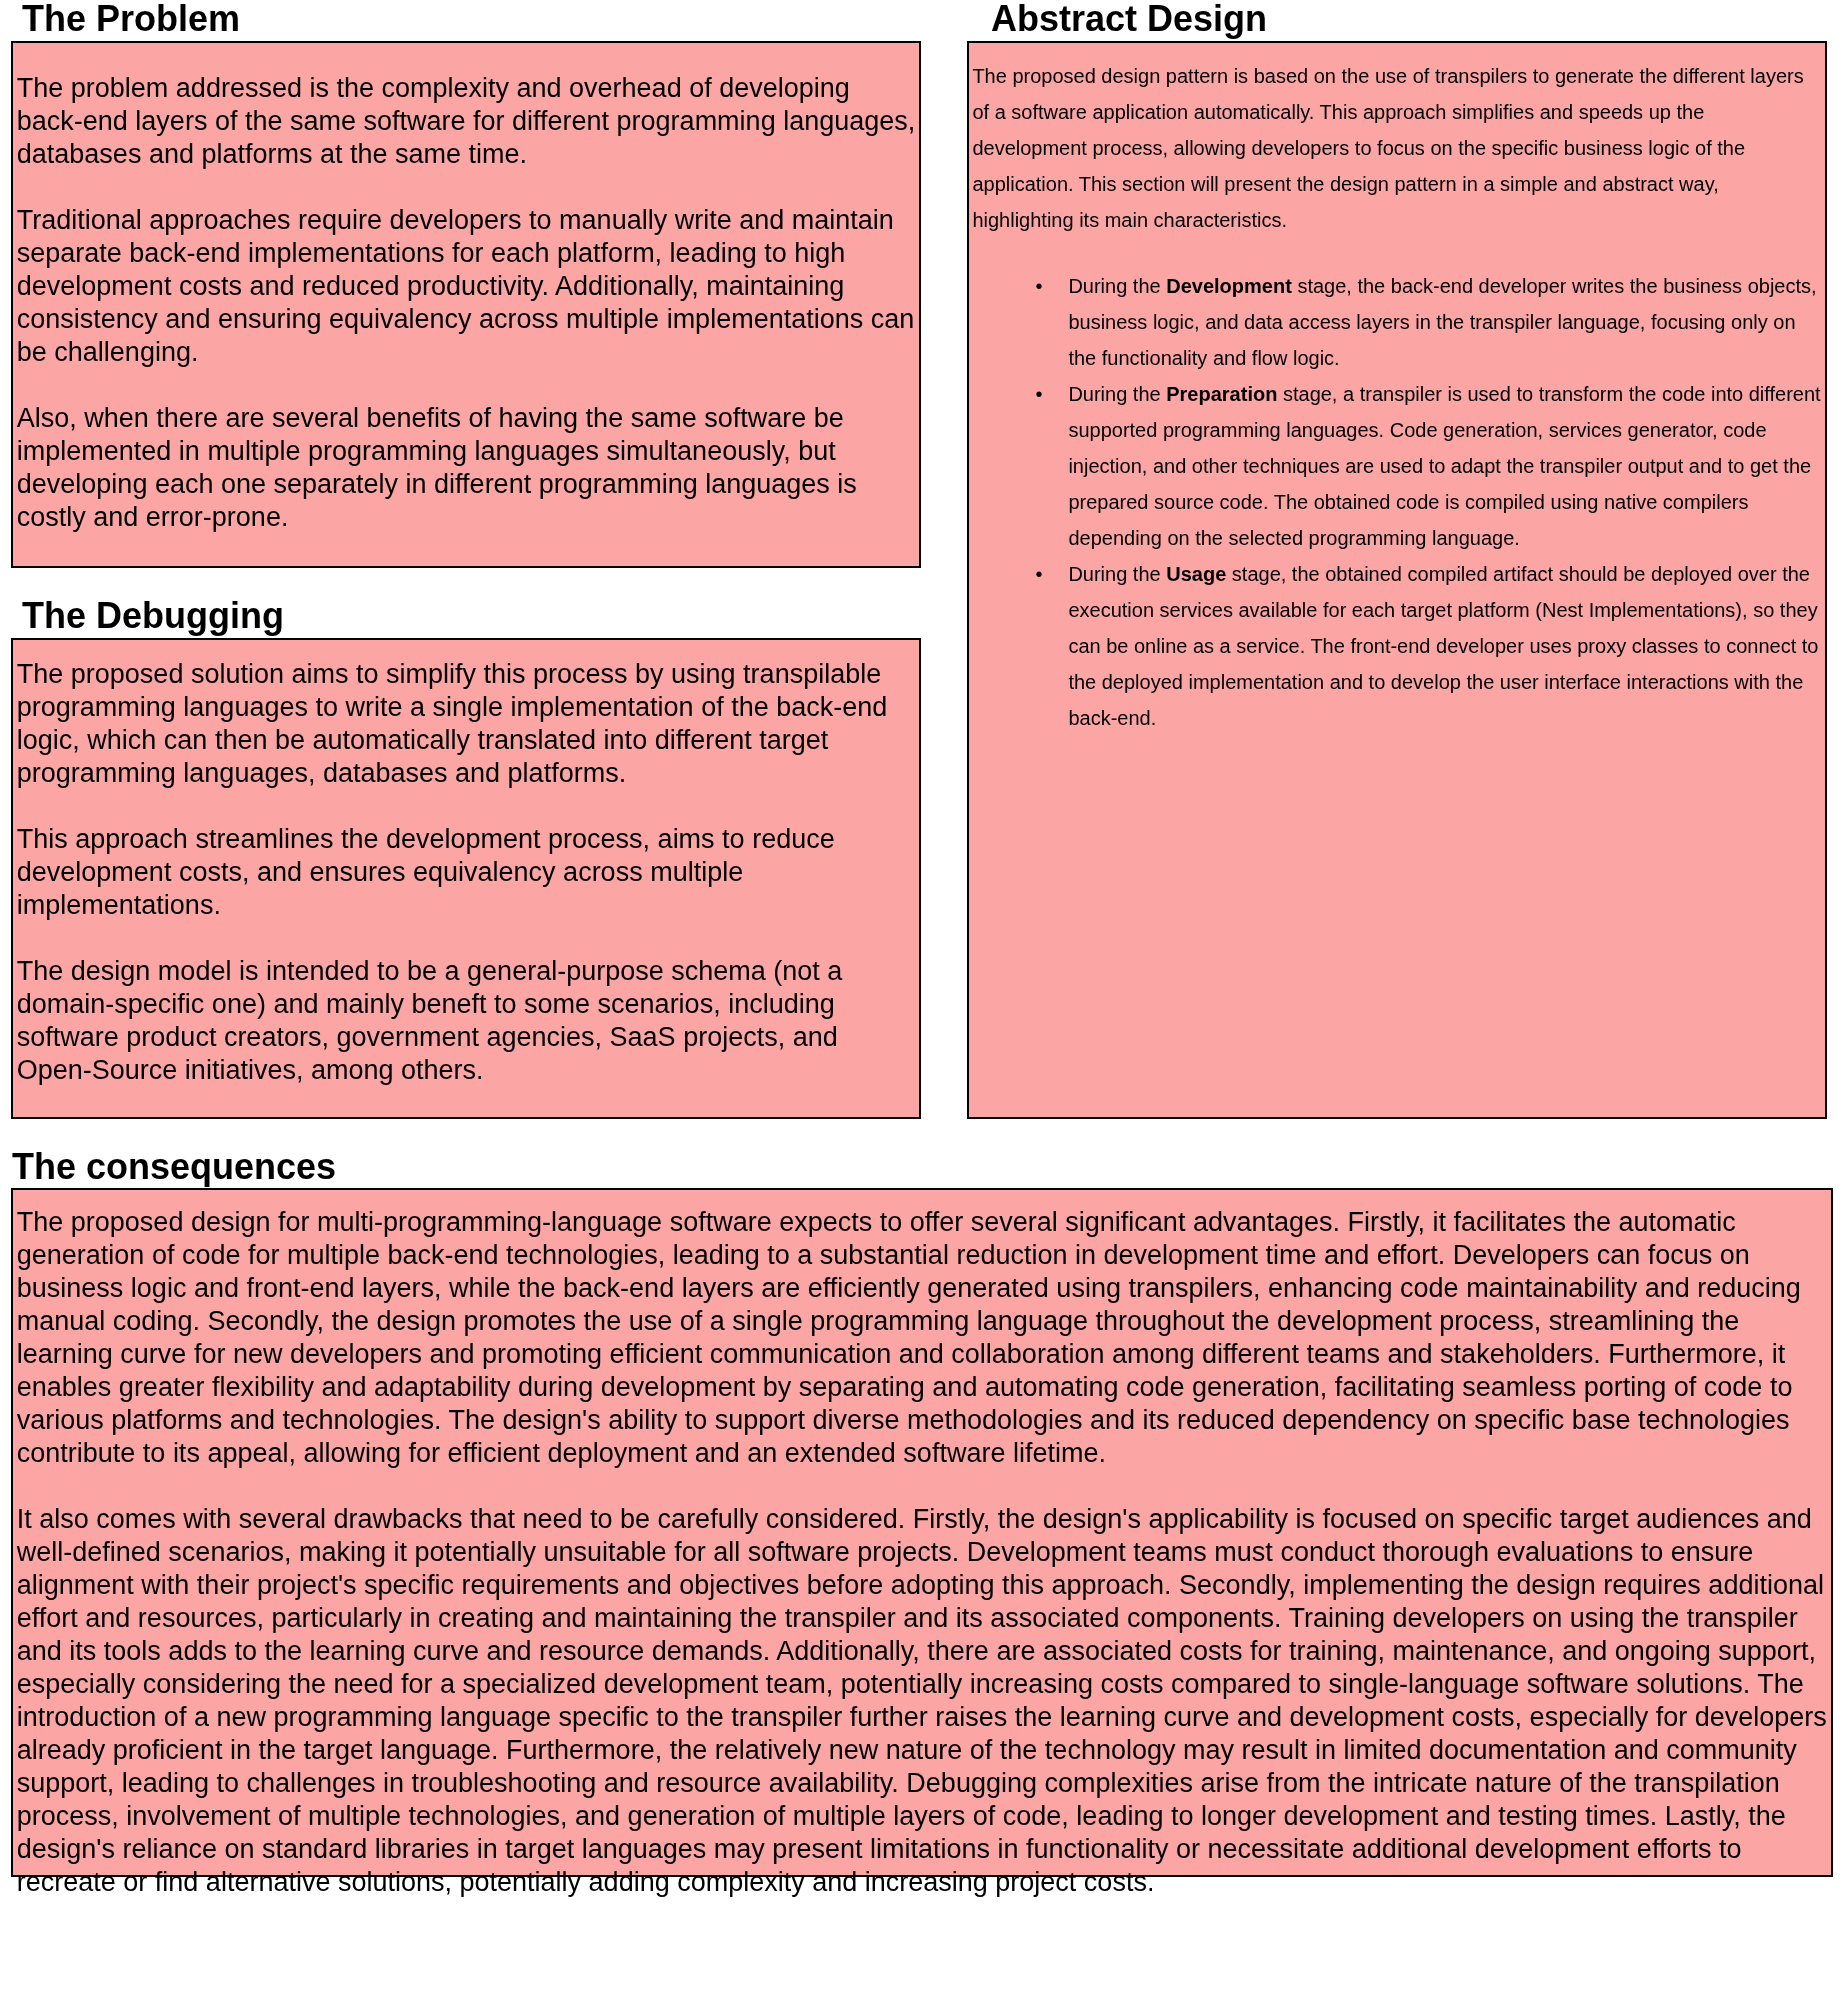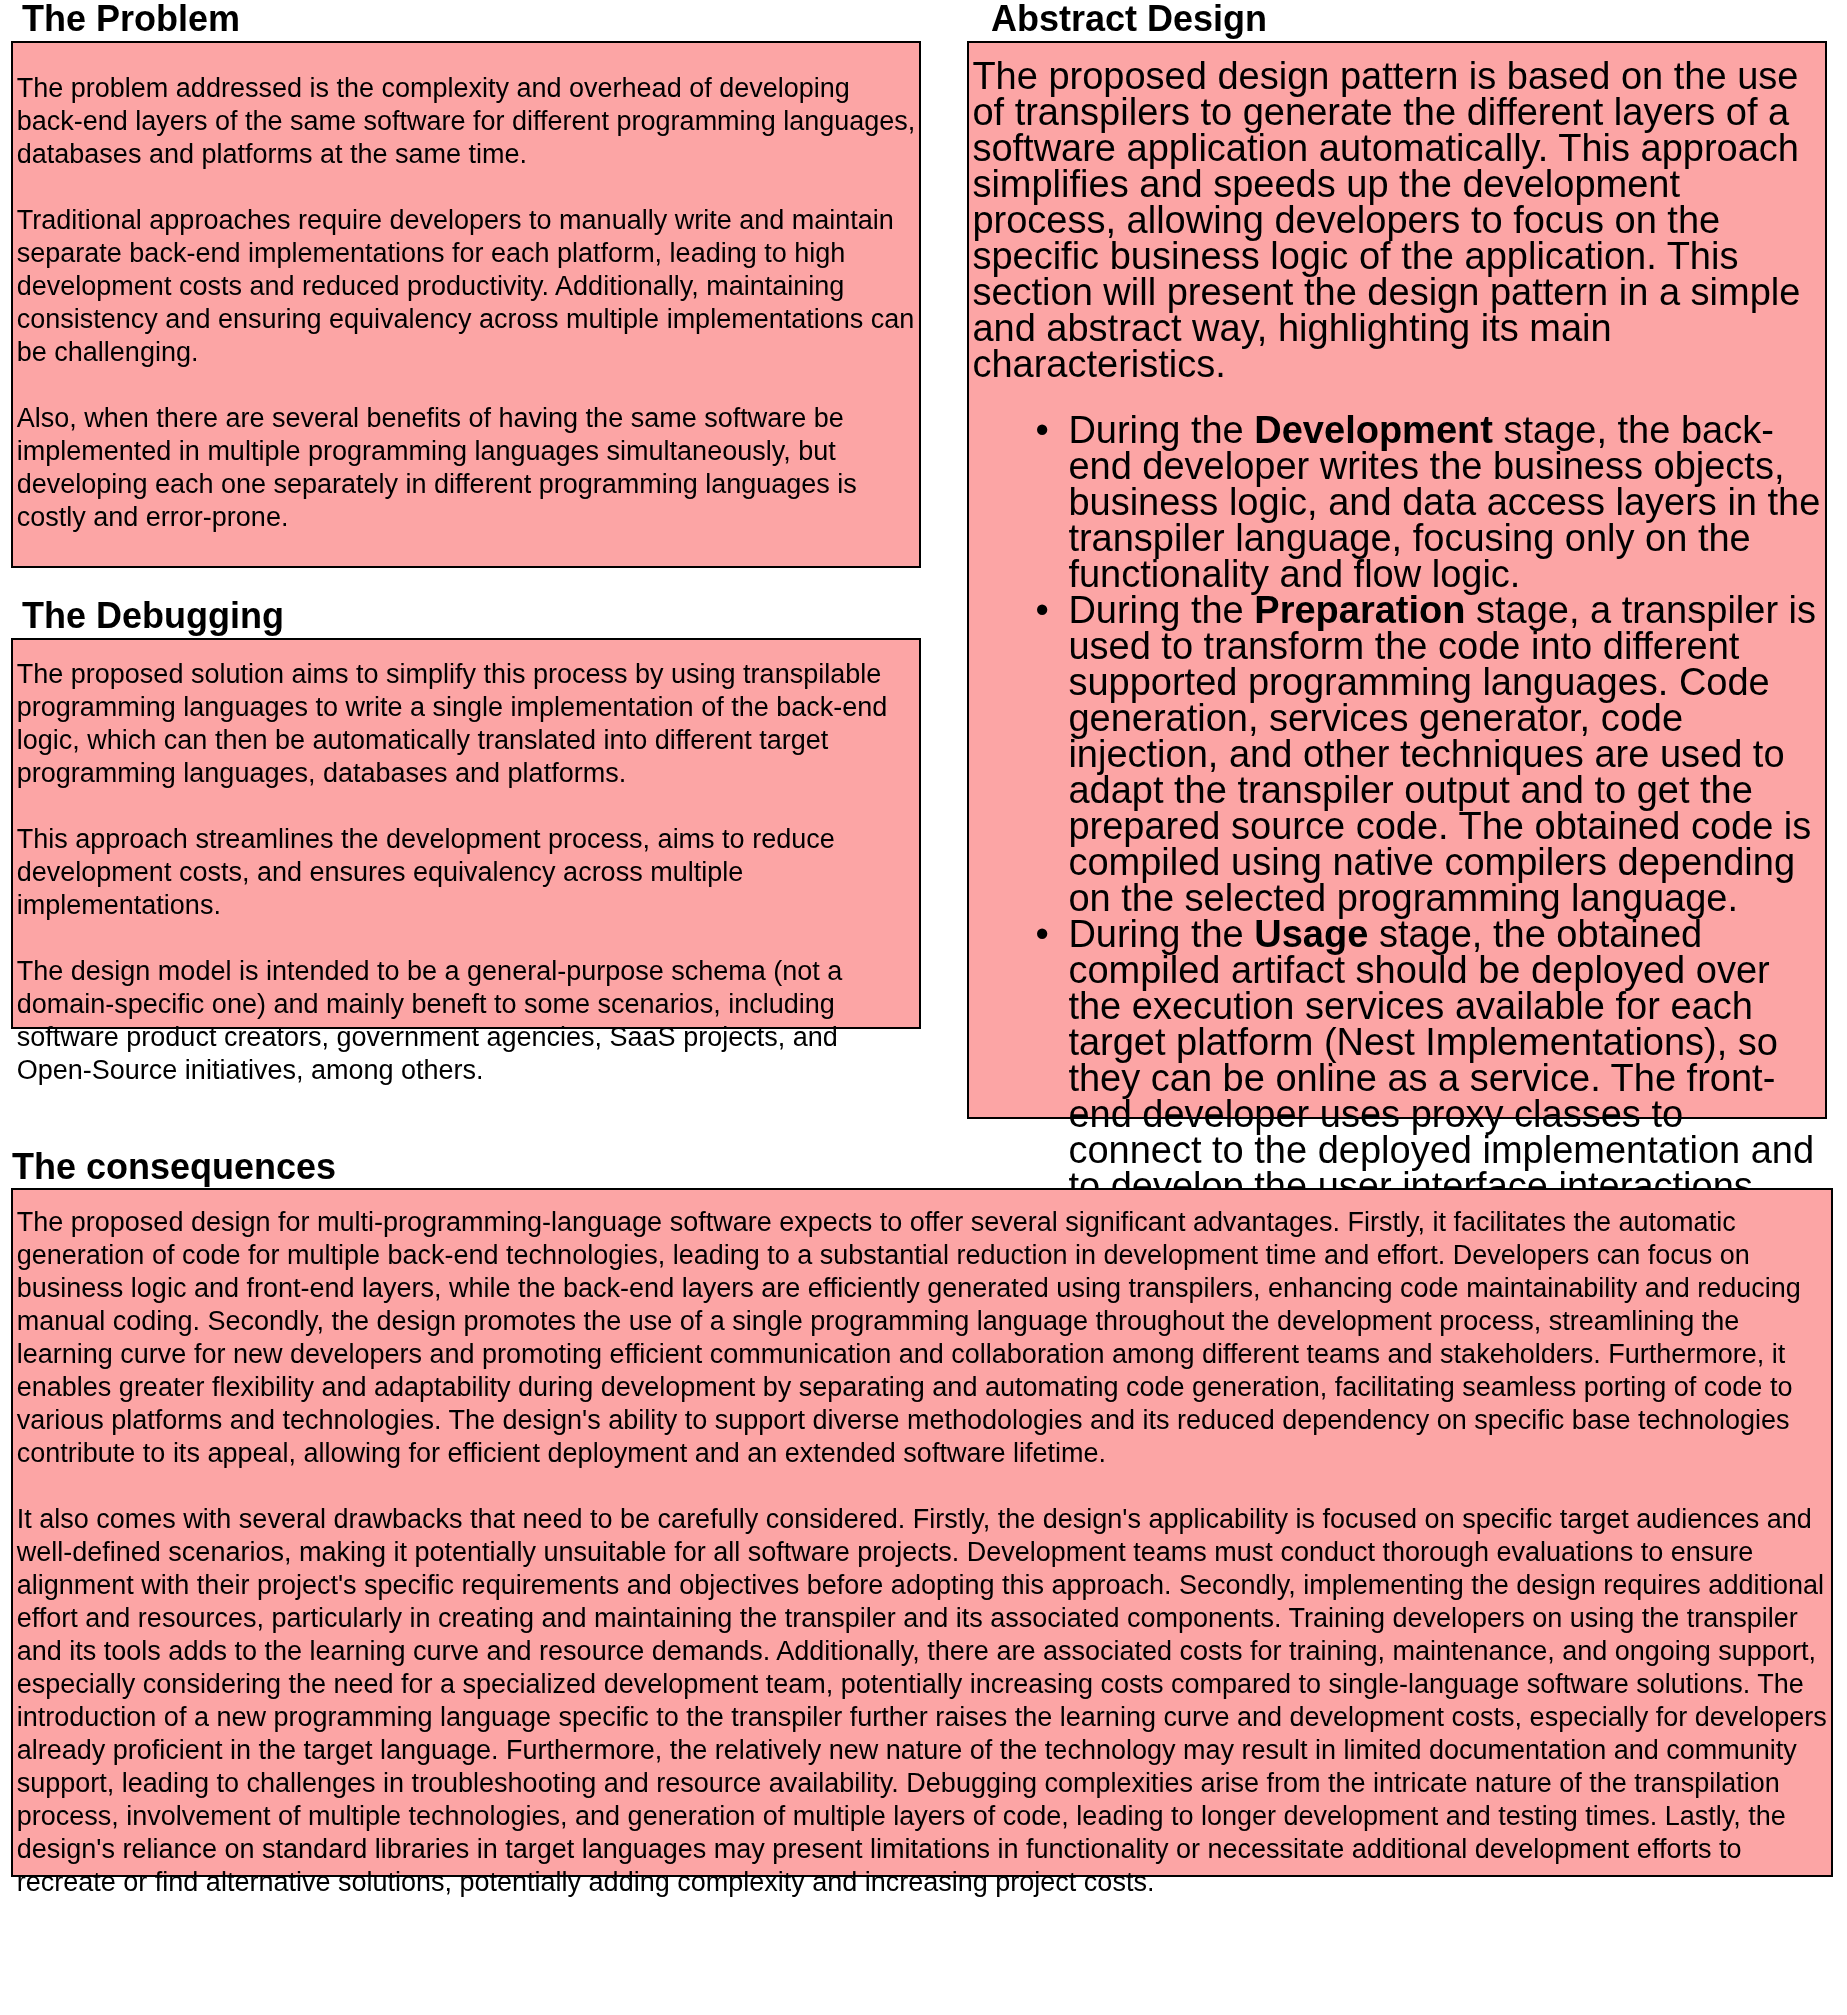--- a/index.html
+++ b/index.html
@@ -1,25 +1,25 @@
 <!DOCTYPE html>
 <html style="font-size:9.2px"><head>
 <meta charset="utf-8">
 <style>
   html, body { margin: 0; padding: 0; background: #ffffff; }
   body { width: 1848px; height: 2015px; position: relative; overflow: hidden;
          font-family: "Liberation Sans", sans-serif; color: #000000; }
   .title { position: absolute; font-weight: bold; font-size: 36px; line-height: 32px; white-space: nowrap; }
   .box { position: absolute; border: 2.3px solid #000; box-sizing: border-box; background: #fca5a5; }
   .body46 { font-size: 27px; line-height: 33px; }
-  .body53 { font-size: 38px; line-height: 36px; }
+  .body53 { font-size: 20px; line-height: 36px; }
   p { margin: 0; }
   .gap { height: 33px; }
   #problem-box { left: 11.4px; top: 41px; width: 910px; height: 527px; padding: 29px 3.4px 0 3.4px; }
-  #solution-box { left: 11.4px; top: 638px; width: 910px; height: 391px; padding: 18.3px 3.4px 0 3.4px; }
+  #solution-box { left: 11.4px; top: 638px; width: 910px; height: 481px; padding: 18.3px 3.4px 0 3.4px; }
   #abstract-box { left: 967px; top: 41px; width: 860px; height: 1078px; padding: 15.4px 3.4px 0 3.4px; }
   #consequences-box { left: 11.4px; top: 1188px; width: 1822px; height: 689px; padding: 16px 3.4px 0 3.4px; }
   ul.stages { margin: 30px 0 0 0; padding: 0 0 0 96px; list-style: none; }
   ul.stages li { position: relative; }
   ul.stages li .bullet { position: absolute; left: -33px; top: 0; }
 </style>
 </head>
 <body>
 
 <div class="title" style="left:22px; top:3.4px;">The Problem</div>

